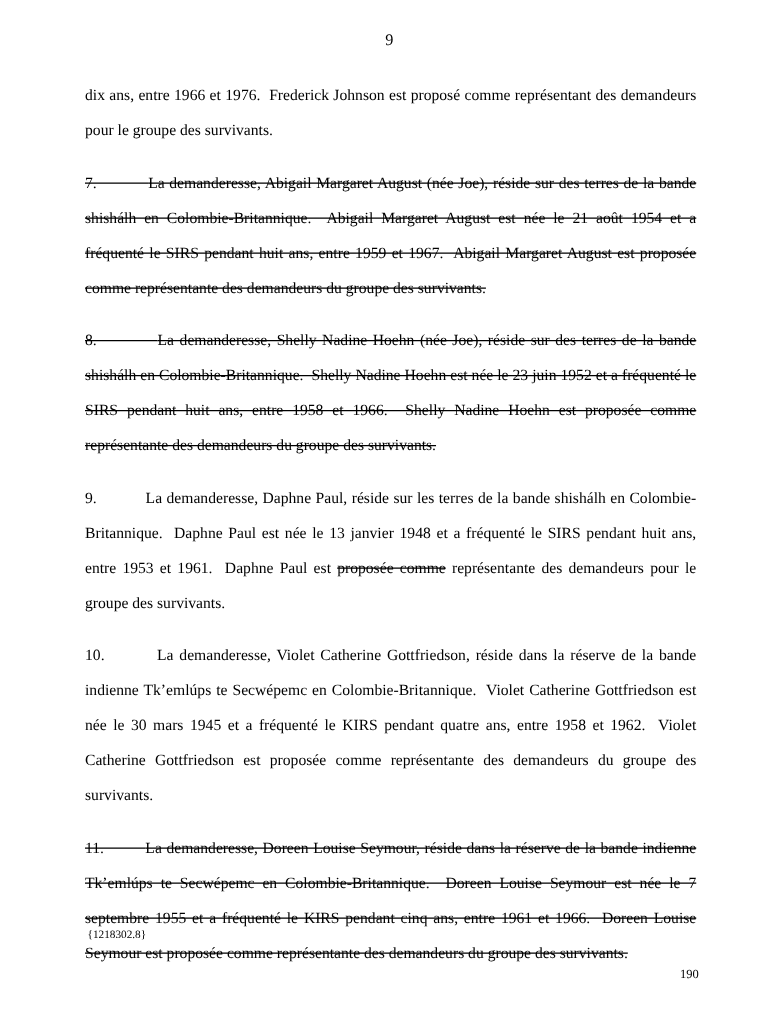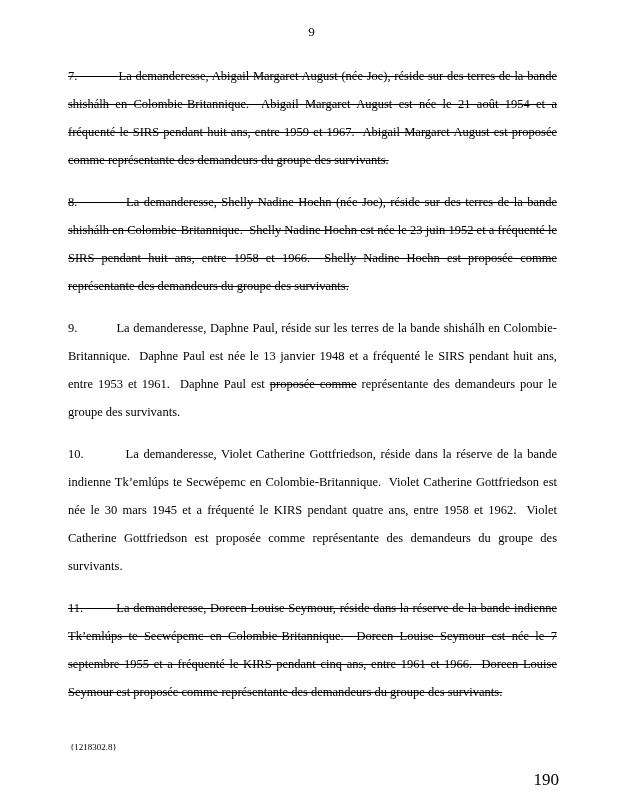--- a/index.html
+++ b/index.html
@@ -43,31 +43,32 @@
     position: absolute;
     left: 70px;
     top: 742px;
     font-size: 9px;
     line-height: 11px;
   }
   .page-foot {
     position: absolute;
     right: 64px;
     top: 772px;
-    font-size: 17px;
+    font-size: 10px;
     line-height: 15px;
   }
 </style>
 </head>
 <body>
 
 <div class="page">
   <div class="page-head">9</div>
 
   <div class="content" id="content">
+      <p class="para"><span>dix ans, entre 1966 et 1976.&nbsp; Frederick Johnson est proposé comme représentant des demandeurs pour le groupe des survivants.</span></p>
       <p class="para"><span class="pnum struck">7.&nbsp;&nbsp;&nbsp;&nbsp;&nbsp;&nbsp;&nbsp;&nbsp;&nbsp;&nbsp;&nbsp;</span><span class="struck">La demanderesse, Abigail Margaret August (née Joe), réside sur des terres de la bande shishálh en Colombie-Britannique.&nbsp; Abigail Margaret August est née le 21 août 1954 et a fréquenté le SIRS pendant huit ans, entre 1959 et 1967.&nbsp; Abigail Margaret August est proposée comme représentante des demandeurs du groupe des survivants.</span></p>
       <p class="para"><span class="pnum struck">8.&nbsp;&nbsp;&nbsp;&nbsp;&nbsp;&nbsp;&nbsp;&nbsp;&nbsp;&nbsp;&nbsp;</span><span class="struck">La demanderesse, Shelly Nadine Hoehn (née Joe), réside sur des terres de la bande shishálh en Colombie-Britannique.&nbsp; Shelly Nadine Hoehn est née le 23 juin 1952 et a fréquenté le SIRS pendant huit ans, entre 1958 et 1966.&nbsp; Shelly Nadine Hoehn est proposée comme représentante des demandeurs du groupe des survivants.</span></p>
       <p class="para"><span class="pnum">9.&nbsp;&nbsp;&nbsp;&nbsp;&nbsp;&nbsp;&nbsp;&nbsp;&nbsp;&nbsp;&nbsp;</span><span>La demanderesse, Daphne Paul, réside sur les terres de la bande shishálh en Colombie-Britannique.&nbsp; Daphne Paul est née le 13 janvier 1948 et a fréquenté le SIRS pendant huit ans, entre 1953 et 1961.&nbsp; Daphne Paul est </span><span class="struck">proposée comme</span><span> représentante des demandeurs pour le groupe des survivants.</span></p>
       <p class="para"><span class="pnum">10.&nbsp;&nbsp;&nbsp;&nbsp;&nbsp;&nbsp;&nbsp;&nbsp;&nbsp;</span><span>La demanderesse, Violet Catherine Gottfriedson, réside dans la réserve de la bande indienne Tk’emlúps te Secwépemc en Colombie-Britannique.&nbsp; Violet Catherine Gottfriedson est née le 30 mars 1945 et a fréquenté le KIRS pendant quatre ans, entre 1958 et 1962.&nbsp; Violet Catherine Gottfriedson est proposée comme représentante des demandeurs du groupe des survivants.</span></p>
       <p class="para"><span class="pnum struck">11.&nbsp;&nbsp;&nbsp;&nbsp;&nbsp;&nbsp;&nbsp;&nbsp;&nbsp;</span><span class="struck">La demanderesse, Doreen Louise Seymour, réside dans la réserve de la bande indienne Tk’emlúps te Secwépemc en Colombie-Britannique.&nbsp; Doreen Louise Seymour est née le 7 septembre 1955 et a fréquenté le KIRS pendant cinq ans, entre 1961 et 1966.&nbsp; Doreen Louise Seymour est proposée comme représentante des demandeurs du groupe des survivants.</span></p>
     </div>
 
   <div class="doc-id">{1218302.8}</div>
 
   <div class="page-foot">190</div>

